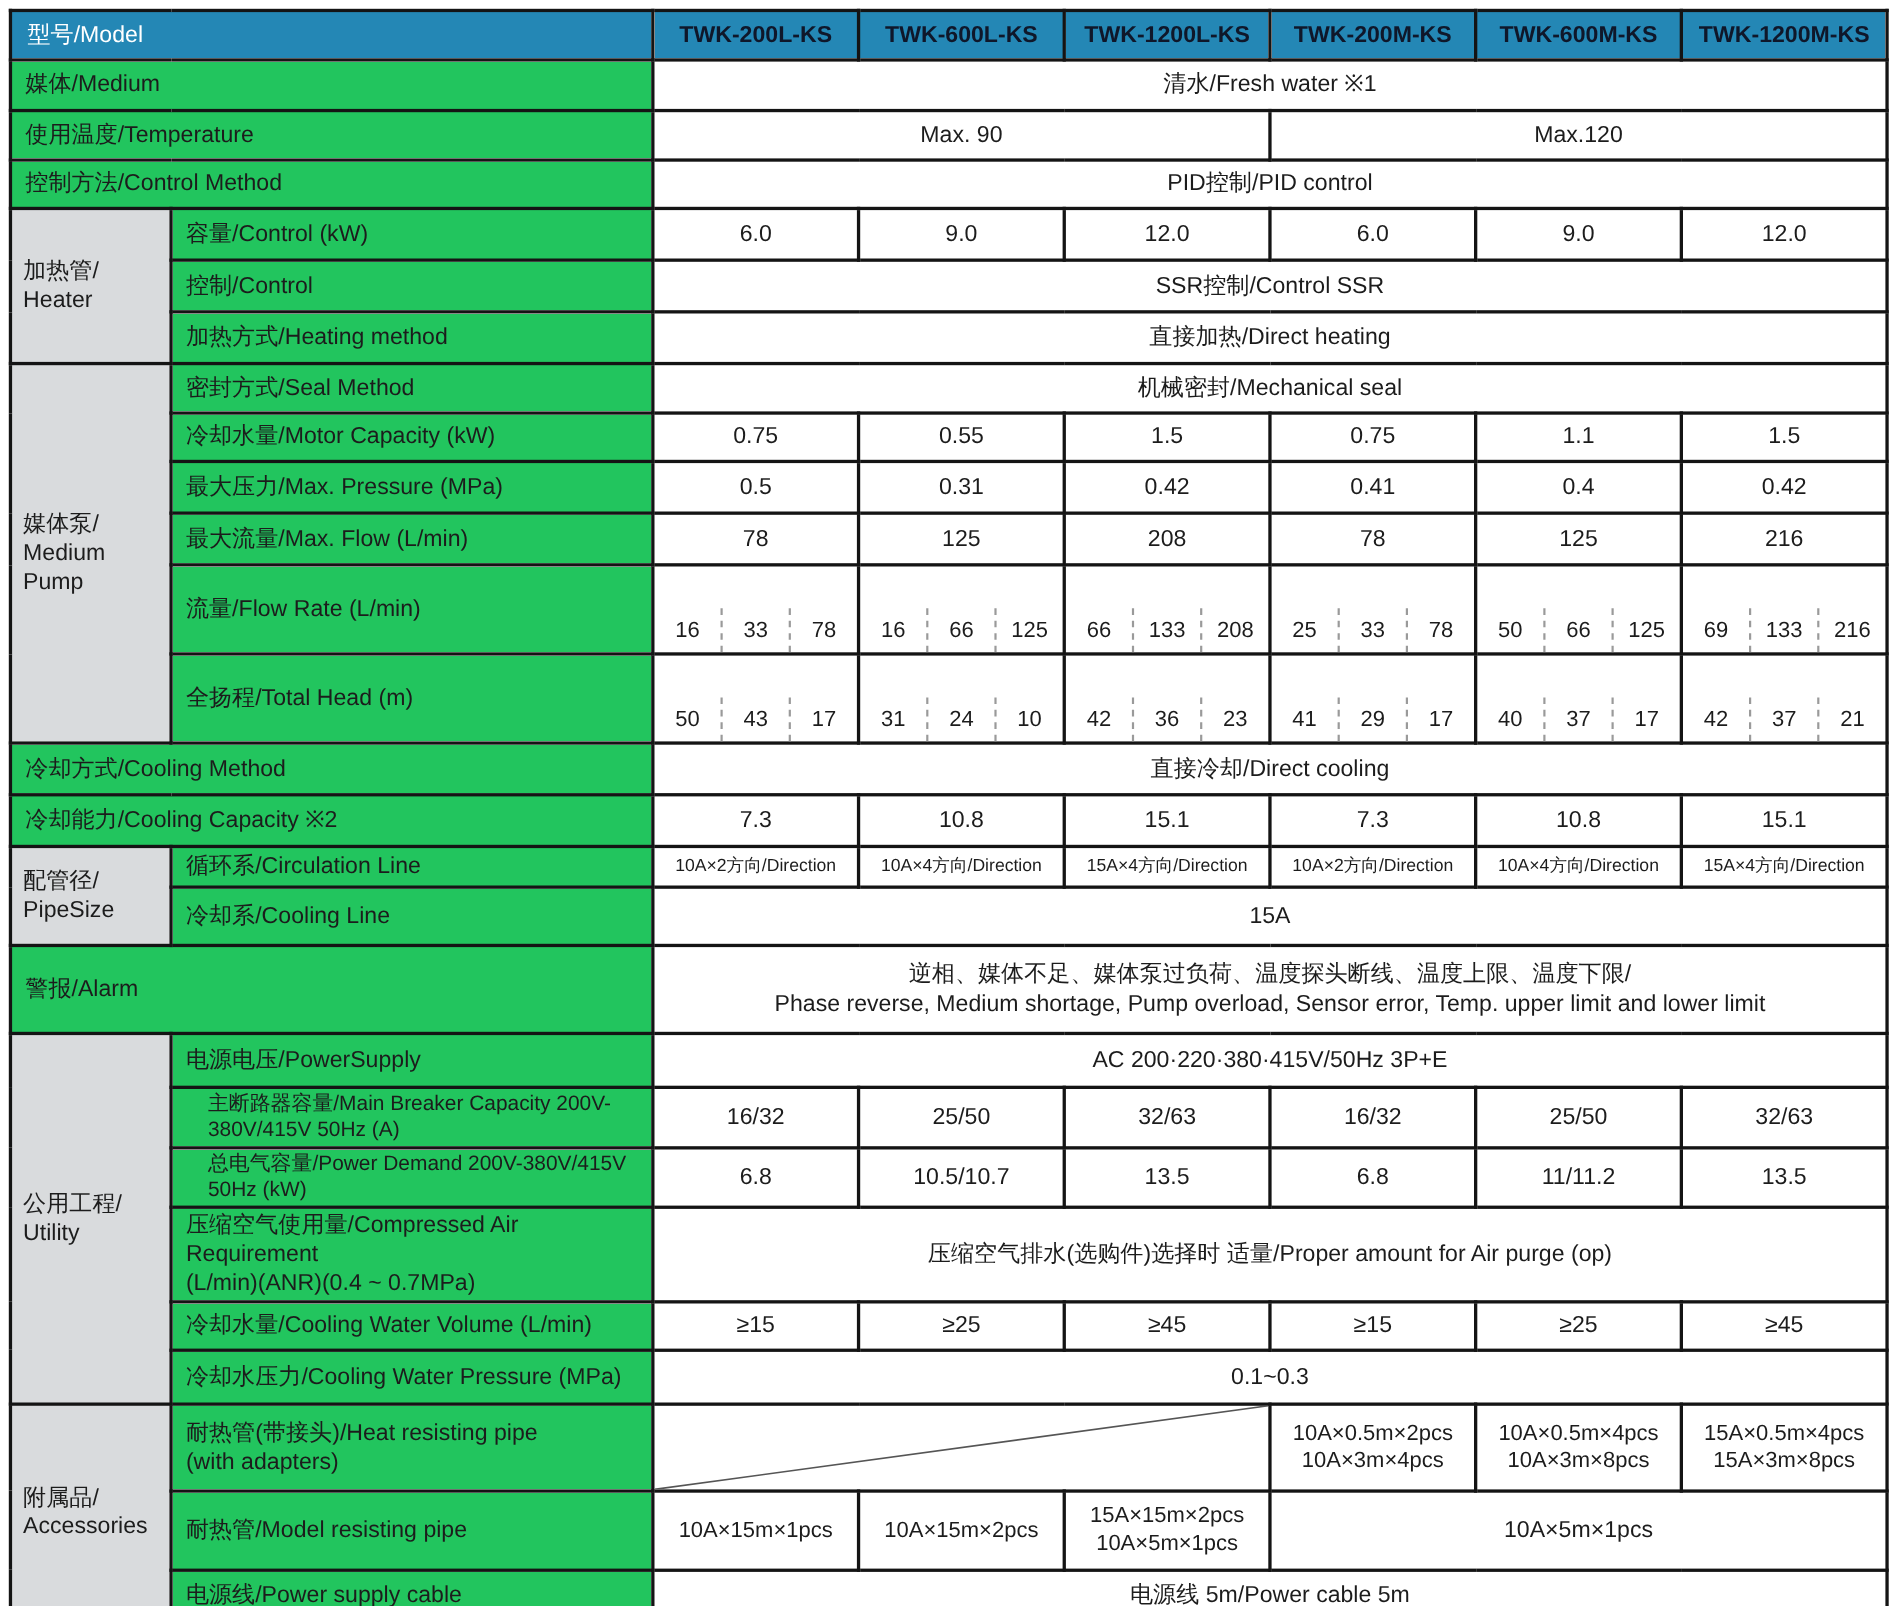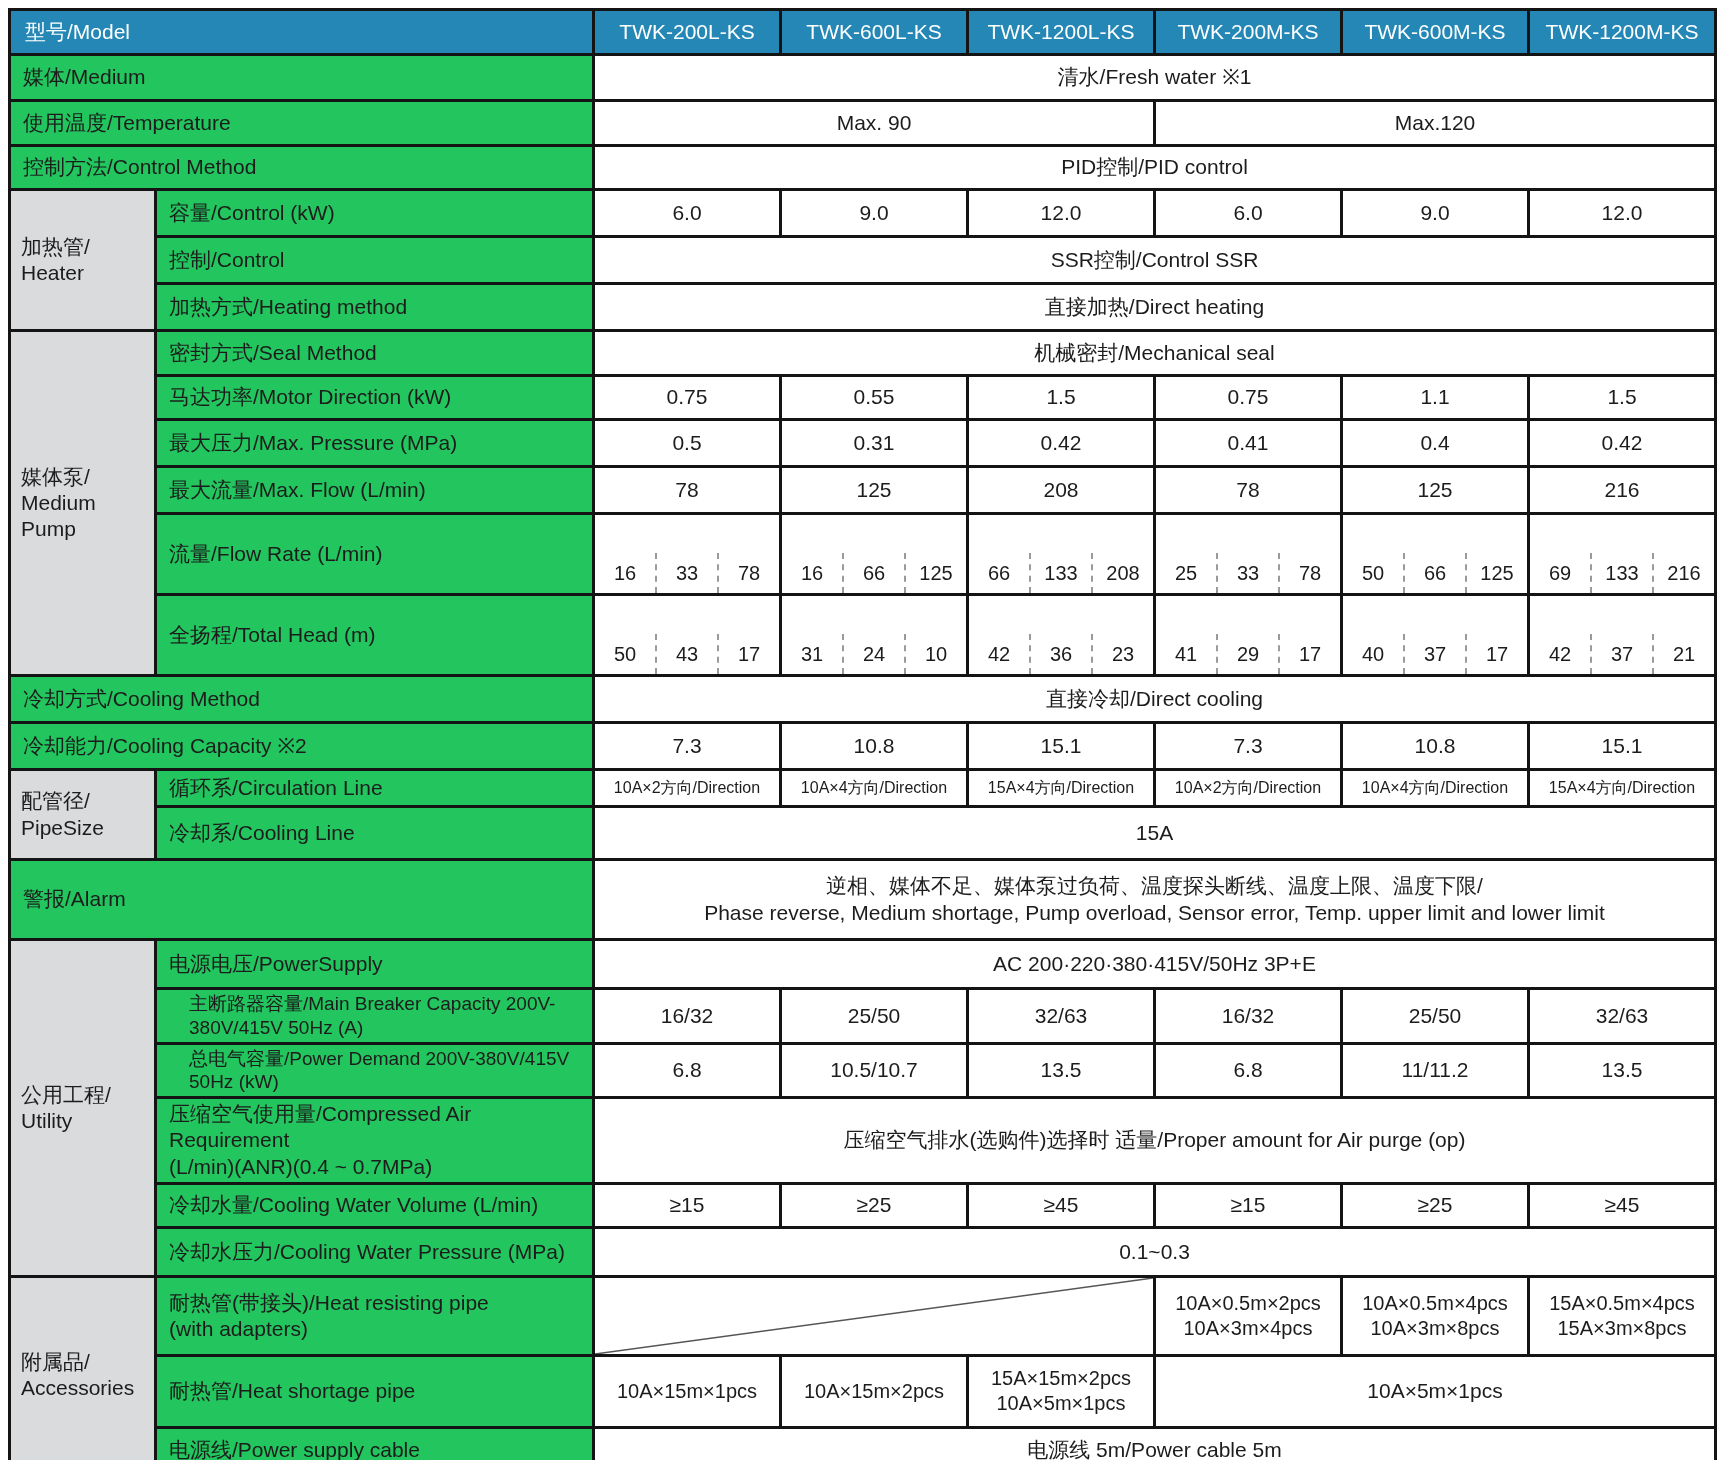--- a/index.html
+++ b/index.html
@@ -2,21 +2,21 @@
 <html><head>
 <meta charset="utf-8">
 <style>
   html,body{margin:0;padding:0;background:#ffffff;}
   body{width:1720px;height:1460px;font-family:"Liberation Sans",sans-serif;color:#1c1c1c;}
   table{border-collapse:collapse;table-layout:fixed;width:1704px;margin:8px;border:3px solid #701a75;}
   td{border:3px solid #141414;text-align:center;vertical-align:middle;font-size:21px;line-height:1.25;
      padding:2px 4px;white-space:pre-line;overflow:hidden;}
   td.lbl{background:#22c55e;text-align:left;padding-left:12px;}
   td.grp{background:#d9dbdd;text-align:left;padding-left:10px;}
-  td.hdr{background:#2487b5;color:#ffffff;}
+  td.hdr{background:#2487b5;color:#0f172a;font-weight:bold;}
   td.hdr-lbl{background:#2487b5;color:#ffffff;text-align:left;padding-left:14px;}
   td.smlbl{font-size:19px;padding-left:32px;}
   td.smv{font-size:16px;padding:1px 2px;}
   td.mdv{font-size:20px;}
   td.tripcell{padding:0;}
   .trip{display:flex;width:100%;align-items:stretch;margin-top:38px;}
   .trip span{flex:1 1 0;display:flex;align-items:center;justify-content:center;min-height:40px;font-size:20px;}
   .trip span + span{border-left:2px dashed #9a9a9a;}
   td.diag{position:relative;padding:0;}
   td.diag svg{position:absolute;left:0;top:0;width:100%;height:100%;display:block;}
@@ -85,21 +85,21 @@
   </tr>
 
   <tr style="height:45px">
     <td rowspan="6" class="grp">媒体泵/
 Medium
 Pump</td>
     <td class="lbl">密封方式/Seal Method</td>
     <td colspan="6">机械密封/Mechanical seal</td>
   </tr>
   <tr style="height:44px">
-    <td class="lbl">马达功率/Motor Direction  (kW)</td>
+    <td class="lbl">冷却水量/Motor Capacity  (kW)</td>
     <td>0.75</td>
     <td>0.55</td>
     <td>1.5</td>
     <td>0.75</td>
     <td>1.1</td>
     <td>1.5</td>
   </tr>
   <tr style="height:47px">
     <td class="lbl">最大压力/Max. Pressure (MPa)</td>
     <td>0.5</td>
@@ -237,21 +237,21 @@
             <line x1="0" y1="100" x2="100" y2="0"></line>
           </svg></td>
     <td class="mdv">10A×0.5m×2pcs
 10A×3m×4pcs</td>
     <td class="mdv">10A×0.5m×4pcs
 10A×3m×8pcs</td>
     <td class="mdv">15A×0.5m×4pcs
 15A×3m×8pcs</td>
   </tr>
   <tr style="height:72px">
-    <td class="lbl">耐热管/Heat shortage pipe</td>
+    <td class="lbl">耐热管/Model resisting pipe</td>
     <td class="mdv">10A×15m×1pcs</td>
     <td class="mdv">10A×15m×2pcs</td>
     <td class="mdv">15A×15m×2pcs
 10A×5m×1pcs</td>
     <td colspan="3">10A×5m×1pcs</td>
   </tr>
   <tr style="height:46px">
     <td class="lbl">电源线/Power supply cable</td>
     <td colspan="6">电源线 5m/Power cable 5m</td>
   </tr>

